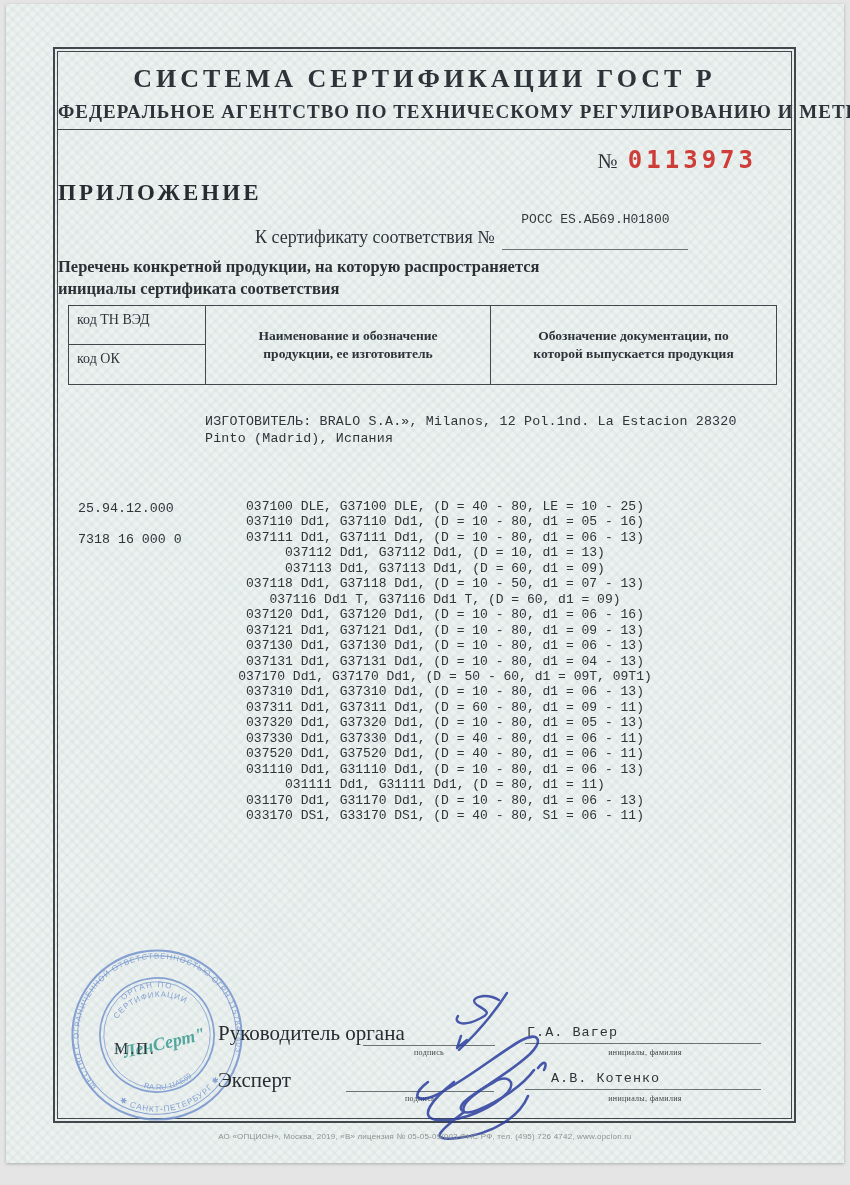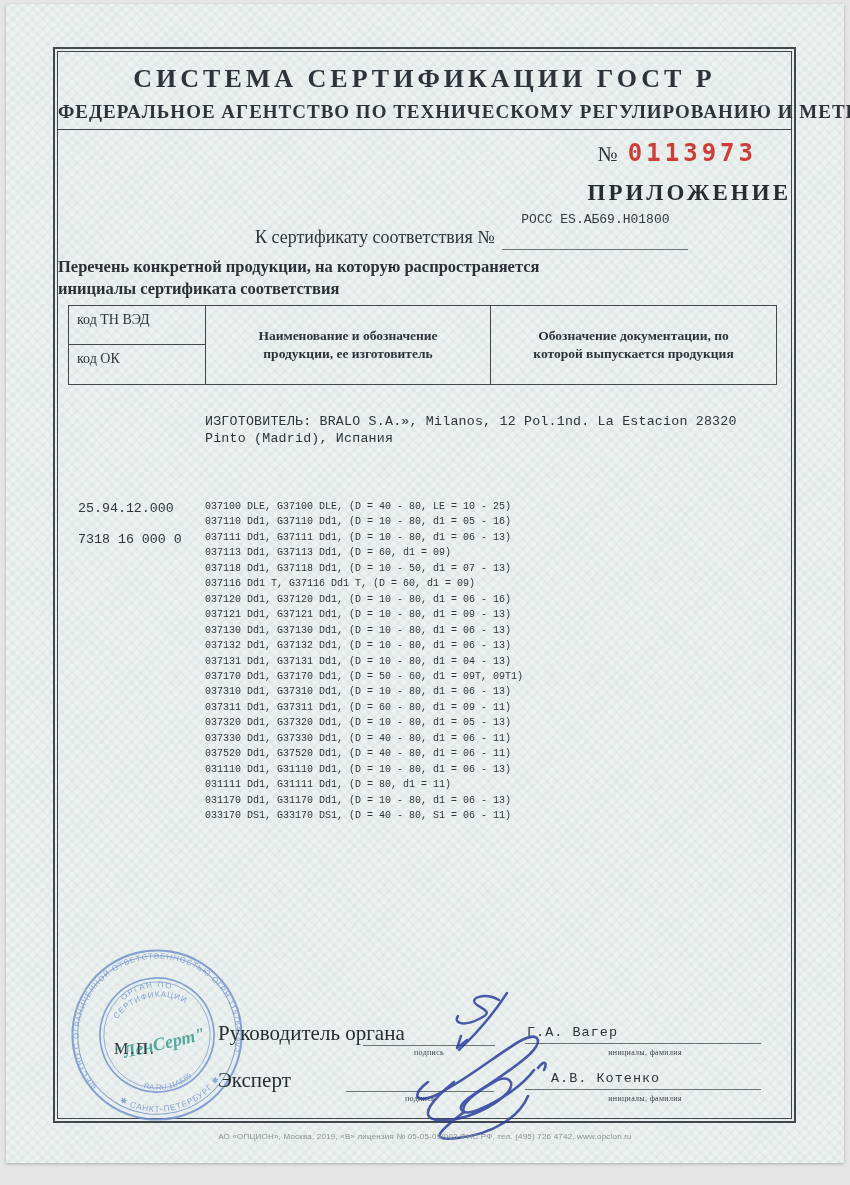--- a/index.html
+++ b/index.html
@@ -34,30 +34,30 @@
     position:absolute; top:49px; left:0; width:100%; text-align:center;
     font-size:19px; font-weight:bold; letter-spacing:1px; color:#2d3338;
     white-space:nowrap;
   }
   .hdr-divider {
     position:absolute; top:77px; left:-1px; right:-1px;
     border-top:1.6px solid #3c4146;
   }
 
   .form-number {
-    position:absolute; top:87px; right:34px; white-space:nowrap;
+    position:absolute; top:94px; right:34px; white-space:nowrap;
   }
   .form-number .no-sign { font-size:21px; color:#2d3338; margin-right:10px; }
   .form-number .no-digits {
     font-family:"DejaVu Sans Mono", monospace; font-size:24px;
     letter-spacing:4px; color:#cf3d38; font-weight:bold;
   }
 
   .doc-title {
-    position:absolute; top:128px; left:0; width:100%; text-align:right;
+    position:absolute; top:128px; left:0; width:100%; text-align:left;
     font-size:23px; font-weight:bold; letter-spacing:3px; color:#272c30;
   }
 
   .cert-ref { position:absolute; top:160px; left:197px; display:flex; align-items:flex-end; }
   .cert-ref .cert-label { font-size:18px; color:#2d3338; padding-bottom:2px; }
   .cert-ref .cert-no-box {
     margin-left:8px; width:186px; text-align:center;
     border-bottom:1.2px solid #6b7274; padding-bottom:22px;
     font-family:"Liberation Mono", monospace; font-size:13px; color:#33383c;
     white-space:nowrap;
@@ -91,21 +91,21 @@
     font-size:13.3px; line-height:17px; letter-spacing:.2px;
   }
 
   .code-ok    { position:absolute; left:20px; top:449px; font-size:13.3px; }
   .code-tnved { position:absolute; left:20px; top:480px; font-size:13.3px; }
 
   .product-list {
     position:absolute; left:147px; top:447px; width:480px;
     list-style:none;
   }
-  .product-list li { font-size:10px; line-height:15.45px; white-space:nowrap; }
+  .product-list li { font-size:13px; line-height:15.45px; white-space:nowrap;text-align:center; }
 
   .sig-role { position:absolute; font-size:21px; font-weight:normal; color:#272c30; }
   .role-head   { left:160px; top:969px; }
   .role-expert { left:160px; top:1016px; }
 
   .sig-line { position:absolute; border-bottom:1px solid #6b7274; }
   .sign-line1 { left:305px; top:976px; width:132px; height:18px; }
   .sign-line2 { left:288px; top:1022px; width:148px; height:18px; }
   .name-line1 { left:467px; top:974px; width:236px; height:18px; }
   .name-line2 { left:467px; top:1020px; width:236px; height:18px; }
@@ -181,34 +181,34 @@
         <div class="code-tnved mono">7318 16 000 0</div>
 
         <ul class="product-list mono">
 
             <li>037100 DLE, G37100 DLE, (D = 40 - 80, LE = 10 - 25)</li>
 
             <li>037110 Dd1, G37110 Dd1, (D = 10 - 80, d1 = 05 - 16)</li>
 
             <li>037111 Dd1, G37111 Dd1, (D = 10 - 80, d1 = 06 - 13)</li>
 
+            <li>037112 Dd1, G37112 Dd1, (D = 10, d1 = 13)</li>
 
             <li>037113 Dd1, G37113 Dd1, (D = 60, d1 = 09)</li>
 
             <li>037118 Dd1, G37118 Dd1, (D = 10 - 50, d1 = 07 - 13)</li>
 
             <li>037116 Dd1 T, G37116 Dd1 T, (D = 60, d1 = 09)</li>
 
             <li>037120 Dd1, G37120 Dd1, (D = 10 - 80, d1 = 06 - 16)</li>
 
             <li>037121 Dd1, G37121 Dd1, (D = 10 - 80, d1 = 09 - 13)</li>
 
             <li>037130 Dd1, G37130 Dd1, (D = 10 - 80, d1 = 06 - 13)</li>
 
-            <li>037132 Dd1, G37132 Dd1, (D = 10 - 80, d1 = 06 - 13)</li>
 
             <li>037131 Dd1, G37131 Dd1, (D = 10 - 80, d1 = 04 - 13)</li>
 
             <li>037170 Dd1, G37170 Dd1, (D = 50 - 60, d1 = 09T, 09T1)</li>
 
             <li>037310 Dd1, G37310 Dd1, (D = 10 - 80, d1 = 06 - 13)</li>
 
             <li>037311 Dd1, G37311 Dd1, (D = 60 - 80, d1 = 09 - 11)</li>
 
             <li>037320 Dd1, G37320 Dd1, (D = 10 - 80, d1 = 05 - 13)</li>

